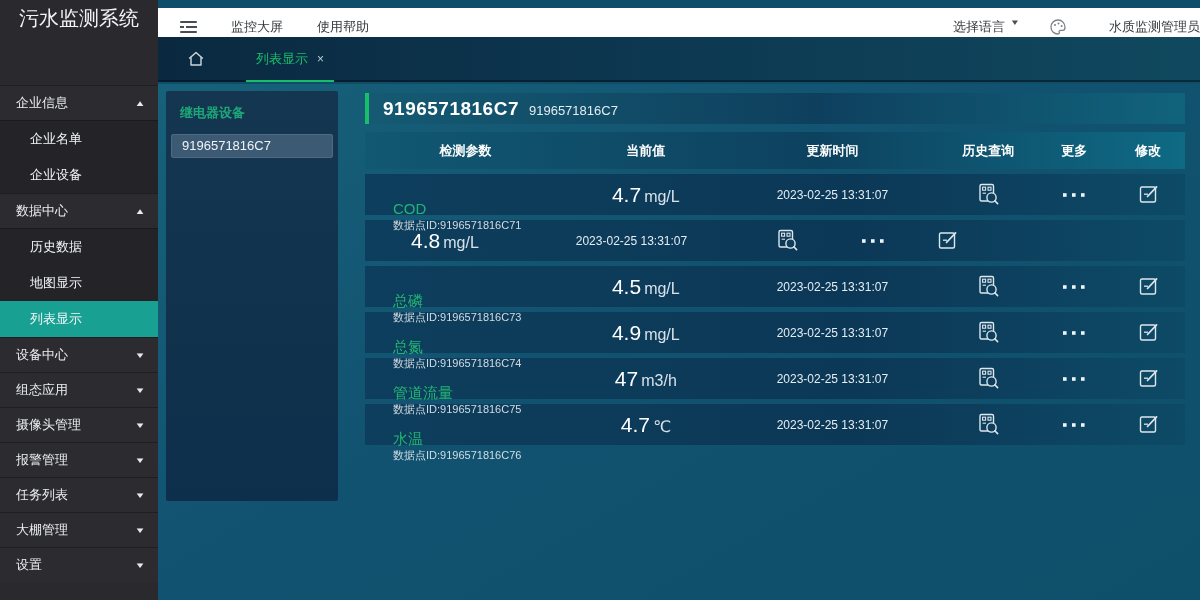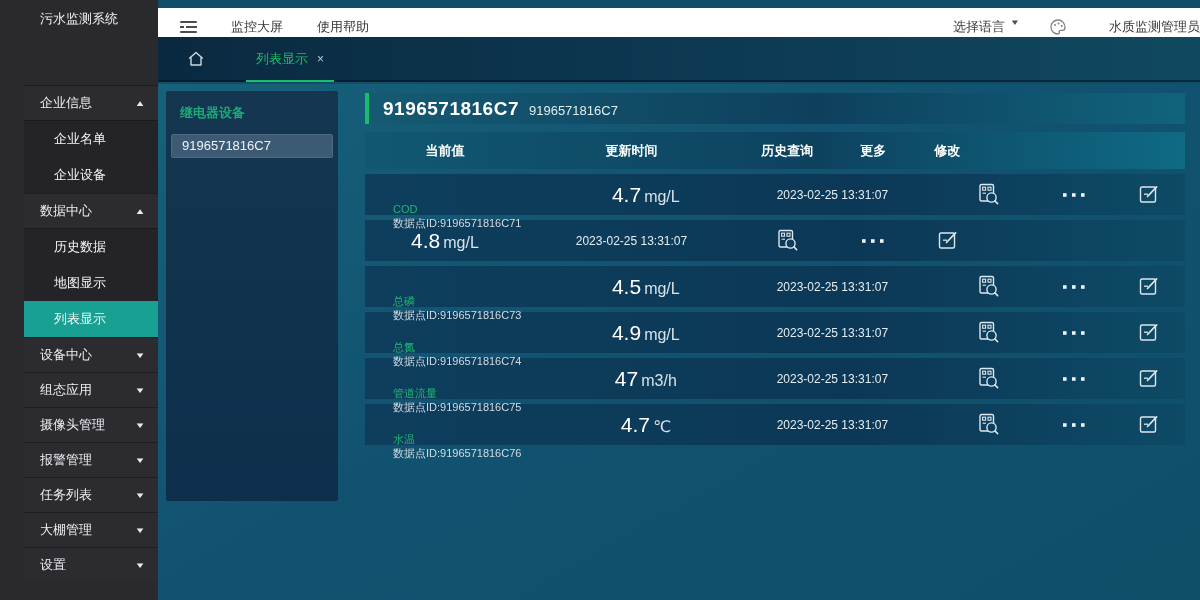--- a/index.html
+++ b/index.html
@@ -1,22 +1,22 @@
 <!DOCTYPE html>
 <html><head>
 <meta charset="utf-8">
 <style>
   * { margin:0; padding:0; box-sizing:border-box; }
   html,body { width:1200px; height:600px; overflow:hidden; }
   body { font-family:"Liberation Sans","DejaVu Sans",sans-serif; position:relative; background:#0e4e68; }
 
   
   .sidebar { position:absolute; left:0; top:0; width:158px; height:600px; background:#29292e; z-index:10; }
-  .sidebar-title { height:37px; line-height:37px; text-align:center; color:#f2f3f4; font-size:13px; }
-  .menu { margin-top:48px;padding-left:24px; }
+  .sidebar-title { height:37px; line-height:37px; text-align:center; color:#f2f3f4; font-size:20px; }
+  .menu { margin-top:48px; }
   .menu-parent { height:35px; display:flex; align-items:center; justify-content:space-between;
                  padding:0 14px 0 16px; color:#eceef0; font-size:13px; cursor:pointer;
                  background:#2b2b30; border-top:1px solid rgba(0,0,0,0.28); }
   .menu-parent .arrow { font-size:8px; color:#e8eaec; transform:scaleX(1.4); }
   .submenu { background:#242428; border-top:1px solid rgba(0,0,0,0.28); }
   .submenu-item { height:36px; line-height:36px; padding-left:30px; color:#f4f6f7; font-size:13px; cursor:pointer; }
   .submenu-item.selected { background:#18a192; }
 
   
   .topbar { position:absolute; left:158px; top:8px; width:1042px; height:37px; background:#ffffff;
@@ -66,21 +66,21 @@
            background:linear-gradient(90deg,#115873 0%,#0d425f 55%,#0f6a84 100%);
            color:#ffffff; font-size:13px; font-weight:bold; }
   .trow { margin-top:5px; height:41px; display:flex; align-items:center;
           background:linear-gradient(90deg,#0e3e5d 0%,#0c3857 60%,#0d4a66 100%); }
 
   .col-1 { width:24.5%; } .col-2 { width:19.5%; } .col-3 { width:26%; }
   .col-4 { width:12%; }  .col-5 { width:9%; }   .col-6 { width:9%; }
   .thead > div { text-align:center; }
 
   .c-param { padding-left:28px; line-height:1.2; }
-  .p-name { color:#21b573; font-size:11px;margin-top:44px; }
+  .p-name { color:#21b573; font-size:15px;margin-top:44px; }
   .p-id   { color:#d2dce3; font-size:11px; margin-top:1px; }
   .c-value { text-align:center; white-space:nowrap; }
   .v-num  { color:#ffffff; font-size:21px; }
   .v-unit { color:#d8e2e9; font-size:16px; margin-left:3px; }
   .c-time { text-align:center; color:#e4edf2; font-size:12px; }
   .c-icon { display:flex; justify-content:center; align-items:center; }
   .icon-btn { cursor:pointer; display:flex; }
 </style>
 </head>
 <body>
@@ -184,20 +184,21 @@
       </div>
   </div>
 
   <div class="main">
     <div class="main-header">
       <span class="title-big">9196571816C7</span>
       <span class="title-small">9196571816C7</span>
     </div>
 
     <div class="thead">
+      <div class="col-1">检测参数</div>
       <div class="col-2">当前值</div>
       <div class="col-3">更新时间</div>
       <div class="col-4">历史查询</div>
       <div class="col-5">更多</div>
       <div class="col-6">修改</div>
     </div>
 
     <div id="table-body">
   <div class="trow">
     <div class="col-1 c-param">

